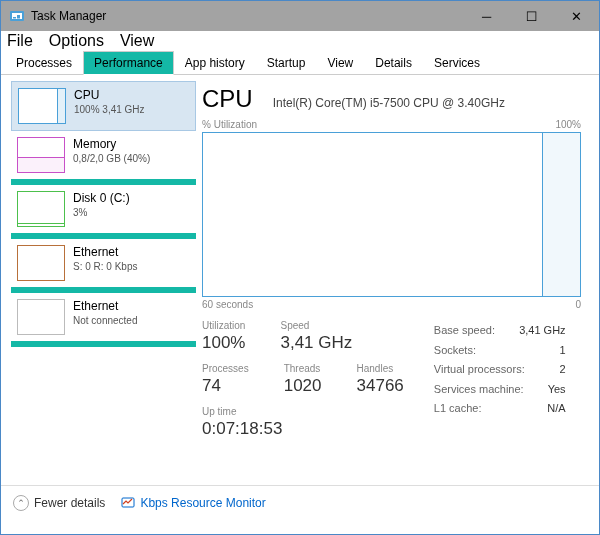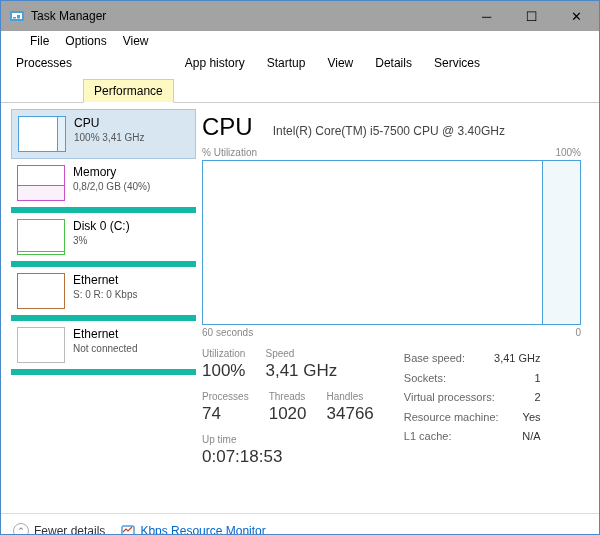--- a/index.html
+++ b/index.html
@@ -2,44 +2,44 @@
 <html><head>
 <meta charset="utf-8">
 <style>
 * { margin: 0; padding: 0; box-sizing: border-box; font-family: 'Segoe UI', Tahoma, sans-serif; }
 body { background: #fff; width: 600px; height: 535px; overflow: hidden; border: 1px solid #4a88c7; }
 .titlebar { height: 30px; display: flex; align-items: center; padding: 0 0 0 8px; background: #a3a3a3; }
 .titlebar-icon { width: 16px; height: 16px; margin-right: 6px; }
 .titlebar-title { font-size: 12px; flex: 1; }
 .titlebar-controls { display: flex; }
 .titlebar-btn { width: 45px; height: 30px; display: flex; align-items: center; justify-content: center; font-size: 13px; }
-.menubar { height: 20px; display: flex; align-items: center; padding: 0 11px; font-size: 12px; gap: 4px; margin-left: 12px; }
+.menubar { height: 20px; display: flex; align-items: center; padding: 0 0; font-size: 16px; gap: 4px; }
 .menubar span { padding: 2px 6px; }
 .tabs { display: flex; border-bottom: 1px solid #ccc; padding: 0 4px; font-size: 12px; }
 .tab { padding: 4px 10px 4px 10px; border: 1px solid transparent; border-bottom: none; margin-bottom: -1px; cursor: default; }
-.tab.active { border-color: #ccc; background: #fef9c3; border-bottom: 1px solid #fff; margin-top: 28px; }
+.tab.active { border-color: #ccc; background: #14b8a6; border-bottom: 1px solid #fff; }
 .content { display: flex; height: 410px; }
 .sidebar { width: 195px; padding: 6px 0 0 10px; overflow: hidden; }
 .side-item { display: flex; padding: 6px 6px; border-bottom: 6px solid #14b8a6; }
 .side-item.selected { background: #d8e6f2; border: 1px solid #a8c8e4; }
 .side-thumb { width: 48px; height: 36px; border: 1px solid; background: #fff; margin-right: 8px; flex-shrink: 0; position: relative; }
 .side-info { font-size: 11px; }
 .side-info .title { font-size: 12px; margin-bottom: 2px; }
 .side-info .sub { color: #555; font-size: 10px; }
 .main { flex: 1; padding: 10px 18px 0 6px; }
 .main-head { display: flex; align-items: baseline; margin-bottom: 6px; }
 .main-title { font-size: 24px; font-weight: 300; margin-right: 20px; }
 .main-sub { font-size: 12px; color: #444; flex: 1; text-align: left; }
 .graph-labels { display: flex; justify-content: space-between; font-size: 10px; color: #888; margin-bottom: 2px; }
 .graph { height: 165px; border: 1px solid #4aa0d8; background: #fff; position: relative; margin-bottom: 2px; }
 .graph-line { position: absolute; bottom: 0; right: 0; width: 10%; height: 100%; border-left: 1px solid #4aa0d8; background: rgba(74,160,216,0.08); }
 .graph-bottom-labels { display: flex; justify-content: space-between; font-size: 10px; color: #888; margin-bottom: 10px; }
 .stats { display: flex; gap: 30px; }
 .stats-col { display: flex; flex-direction: column; gap: 10px; }
-.stats-group { display: flex; gap: 20px; }
+.stats-group { display: flex; gap: 35px; }
 .stat-label { font-size: 10px; color: #888; margin-bottom: 2px; }
 .stat-value { font-size: 17px; color: #333; }
 .right-stat { display: flex; justify-content: space-between; font-size: 11px; color: #666; gap: 24px; line-height: 1.6; text-align: center; }
 .right-stat .v { color: #333; }
 .footer { height: 34px; border-top: 1px solid #ddd; display: flex; align-items: center; padding: 0 12px; gap: 16px; font-size: 12px; }
 .footer-link { color: #0066cc; display: flex; align-items: center; gap: 5px; }
 .chev { width: 16px; height: 16px; border: 1px solid #aaa; border-radius: 50%; display: inline-flex; align-items: center; justify-content: center; font-size: 9px; color: #666; }
 .thumb-cpu { border-color: #4aa0d8; }
 .thumb-cpu::after { content:''; position:absolute; right:0; bottom:0; width:15%; height:100%; background:rgba(74,160,216,0.15); border-left:1px solid #4aa0d8; }
 .thumb-mem { border-color: #c850c8; }
@@ -177,21 +177,21 @@
           </div>
         <div class="right-stat" style="margin-top:-8px">
             <span>Sockets:</span>
             <span class="v">1</span>
           </div>
         <div class="right-stat" style="margin-top:-8px">
             <span>Virtual processors:</span>
             <span class="v">2</span>
           </div>
         <div class="right-stat" style="margin-top:-8px">
-            <span>Resource machine:</span>
+            <span>Services machine:</span>
             <span class="v">Yes</span>
           </div>
         <div class="right-stat" style="margin-top:-8px">
             <span>L1 cache:</span>
             <span class="v">N/A</span>
           </div>
       </div>
     </div>
   </div>
 </div>

